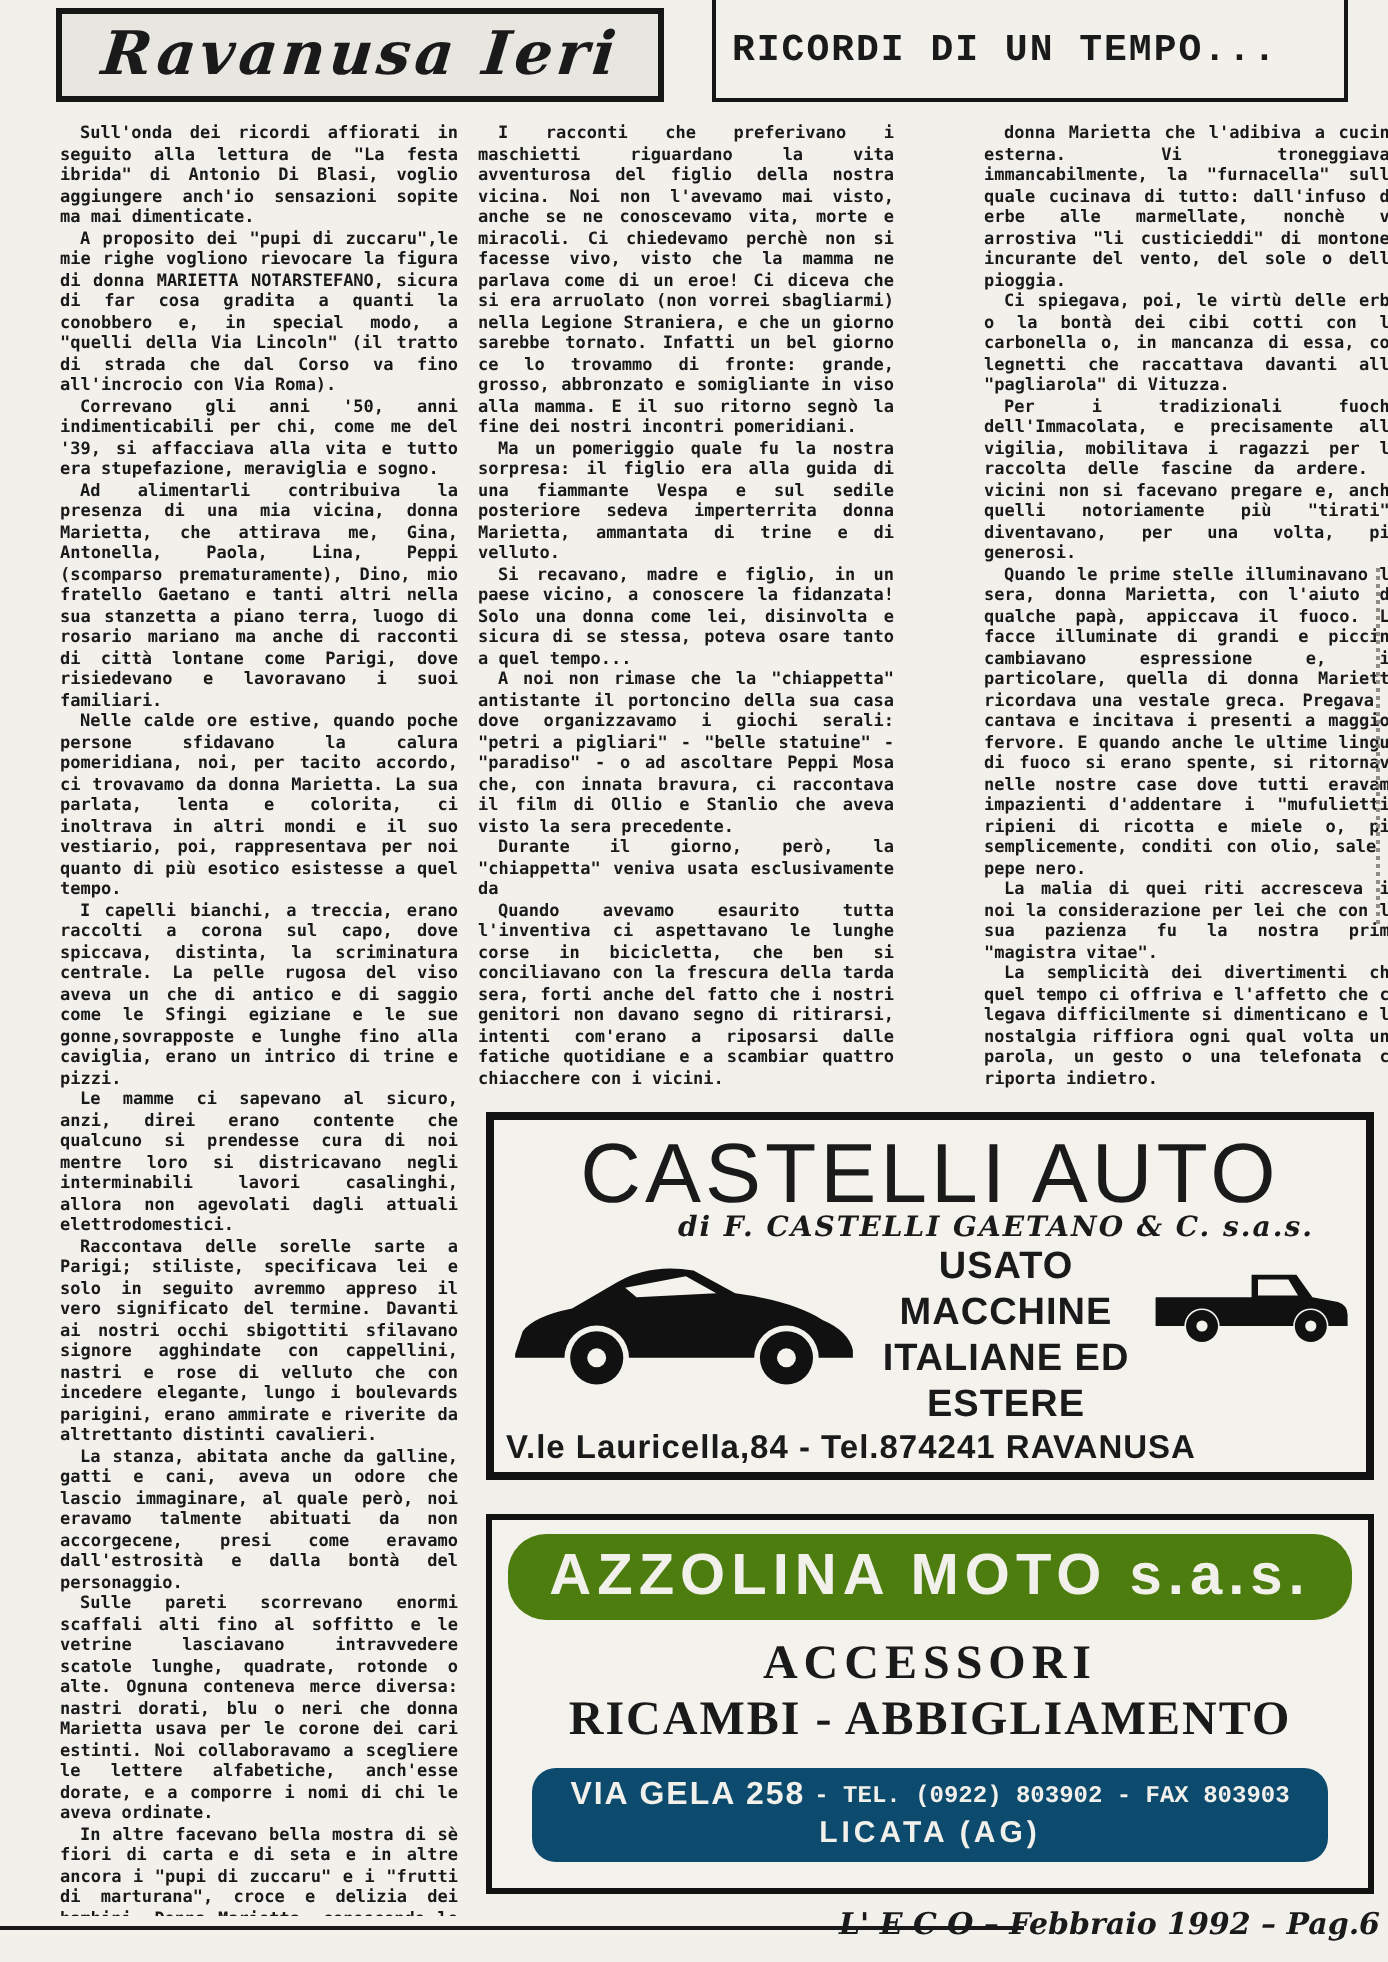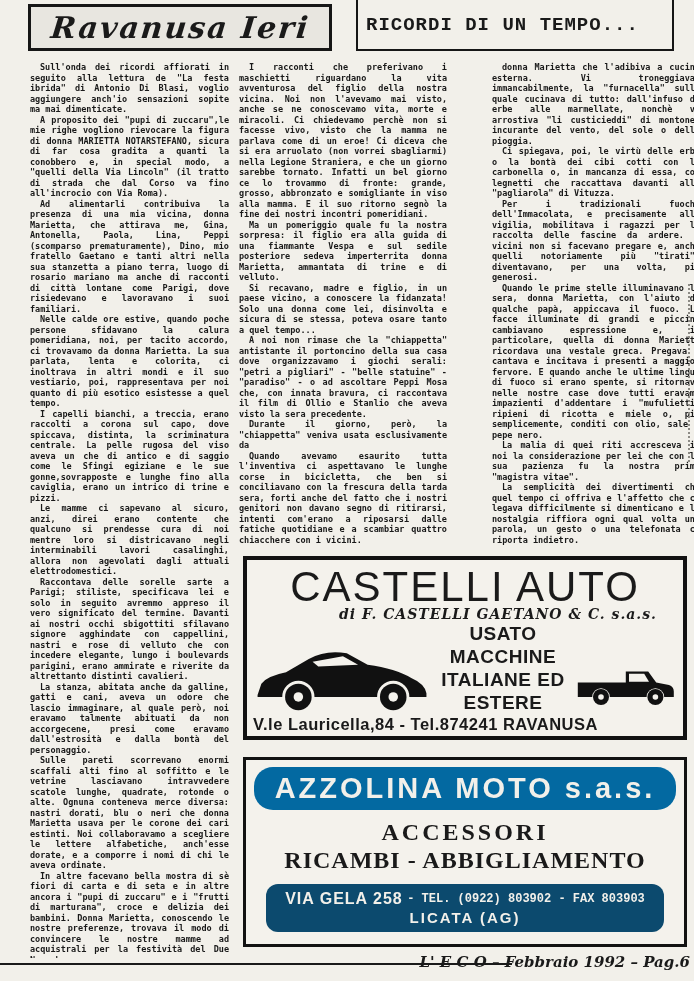--- a/index.html
+++ b/index.html
@@ -43,30 +43,30 @@
 
   
   .ad { position:absolute; box-sizing:border-box; background:#f4f2ec; }
   .ad-castelli { left:243px; top:556px; width:444px; height:184px; border:4px solid #121212; }
   .c-title { text-align:center; font-weight:normal; font-size:42px; letter-spacing:2px; margin-top:5px; line-height:44px; }
   .c-sub {
     text-align:right; padding-right:26px; margin-top:-3px;
     font-family:"DejaVu Serif", serif; font-style:italic; font-weight:bold;
     font-size:14px; letter-spacing:1px;
   }
-  .c-mid { display:flex; align-items:flex-end; margin-top:0; padding:0 4px; }
+  .c-mid { display:flex; align-items:flex-start; margin-top:0; padding:0 4px; }
   .car-svg { width:182px; height:74px; flex:0 0 auto; }
   .c-tag { flex:1 1 auto; text-align:center; font-weight:bold; font-size:19px; line-height:23px; letter-spacing:0.5px; }
   .truck-svg { width:104px; height:58px; flex:0 0 auto; margin-right:2px; }
   .c-addr { font-weight:bold; font-size:16.5px; padding-left:6px; letter-spacing:0.5px; margin-top:1px; }
 
   
   .ad-azzolina { left:243px; top:757px; width:444px; height:190px; border:3px solid #121212; }
   .a-titlebar {
-    margin:7px 8px 0; background:#0369a1; border-radius:19px; height:43px;
+    margin:7px 8px 0; background:#4d7c0f; border-radius:19px; height:43px;
     display:flex; align-items:center; justify-content:center;
   }
   .a-title { color:#f2f0ea; font-weight:bold; font-size:29px; letter-spacing:3px; white-space:nowrap; }
   .a-line1 { text-align:center; font-family:"Liberation Serif", serif; font-weight:bold; font-size:24px; letter-spacing:3px; margin-top:9px; }
   .a-line2 { text-align:center; font-family:"Liberation Serif", serif; font-weight:bold; font-size:24px; letter-spacing:1px; margin-top:1px; }
   .a-addrbar { margin:10px 20px 0; background:#0c4a6e; border-radius:12px; padding:5px 0 6px; color:#f2f0ea; text-align:center; }
   .a-street { font-weight:bold; font-size:16px; letter-spacing:1px; vertical-align:middle; }
   .a-tel { font-family:"Liberation Mono", monospace; font-weight:bold; font-size:12px; vertical-align:middle; }
   .a-city { font-weight:bold; font-size:15px; letter-spacing:2px; margin-top:1px; }
 
@@ -90,20 +90,21 @@
   <div class="masthead">
     <span class="masthead-text">Ravanusa Ieri</span>
   </div>
   <div class="section-box">
     <span class="section-text">RICORDI DI UN TEMPO...</span>
   </div>
 
   <div class="col col1">
     <p>Sull'onda dei ricordi affiorati in seguito alla lettura de "La festa ibrida" di Antonio Di Blasi, voglio aggiungere anch'io sensazioni sopite ma mai dimenticate.</p>
     <p>A proposito dei "pupi di zuccaru",le mie righe vogliono rievocare la figura di donna MARIETTA NOTARSTEFANO, sicura di far cosa gradita a quanti la conobbero e, in special modo, a "quelli della Via Lincoln" (il tratto di strada che dal Corso va fino all'incrocio con Via Roma).</p>
+    <p>Correvano gli anni '50, anni indimenticabili per chi, come me del '39, si affacciava alla vita e tutto era stupefazione, meraviglia e sogno.</p>
     <p>Ad alimentarli contribuiva la presenza di una mia vicina, donna Marietta, che attirava me, Gina, Antonella, Paola, Lina, Peppi (scomparso prematuramente), Dino, mio fratello Gaetano e tanti altri nella sua stanzetta a piano terra, luogo di rosario mariano ma anche di racconti di città lontane come Parigi, dove risiedevano e lavoravano i suoi familiari.</p>
     <p>Nelle calde ore estive, quando poche persone sfidavano la calura pomeridiana, noi, per tacito accordo, ci trovavamo da donna Marietta. La sua parlata, lenta e colorita, ci inoltrava in altri mondi e il suo vestiario, poi, rappresentava per noi quanto di più esotico esistesse a quel tempo.</p>
     <p>I capelli bianchi, a treccia, erano raccolti a corona sul capo, dove spiccava, distinta, la scriminatura centrale. La pelle rugosa del viso aveva un che di antico e di saggio come le Sfingi egiziane e le sue gonne,sovrapposte e lunghe fino alla caviglia, erano un intrico di trine e pizzi.</p>
     <p>Le mamme ci sapevano al sicuro, anzi, direi erano contente che qualcuno si prendesse cura di noi mentre loro si districavano negli interminabili lavori casalinghi, allora non agevolati dagli attuali elettrodomestici.</p>
     <p>Raccontava delle sorelle sarte a Parigi; stiliste, specificava lei e solo in seguito avremmo appreso il vero significato del termine. Davanti ai nostri occhi sbigottiti sfilavano signore agghindate con cappellini, nastri e rose di velluto che con incedere elegante, lungo i boulevards parigini, erano ammirate e riverite da altrettanto distinti cavalieri.</p>
     <p>La stanza, abitata anche da galline, gatti e cani, aveva un odore che lascio immaginare, al quale però, noi eravamo talmente abituati da non accorgecene, presi come eravamo dall'estrosità e dalla bontà del personaggio.</p>
     <p>Sulle pareti scorrevano enormi scaffali alti fino al soffitto e le vetrine lasciavano intravvedere scatole lunghe, quadrate, rotonde o alte. Ognuna conteneva merce diversa: nastri dorati, blu o neri che donna Marietta usava per le corone dei cari estinti. Noi collaboravamo a scegliere le lettere alfabetiche, anch'esse dorate, e a comporre i nomi di chi le aveva ordinate.</p>
     <p>In altre facevano bella mostra di sè fiori di carta e di seta e in altre ancora i "pupi di zuccaru" e i "frutti di marturana", croce e delizia dei bambini. Donna Marietta, conoscendo le nostre preferenze, trovava il modo di convincere le nostre mamme ad acquistrali per la festività del Due Novembre.</p>
   </div>
 

